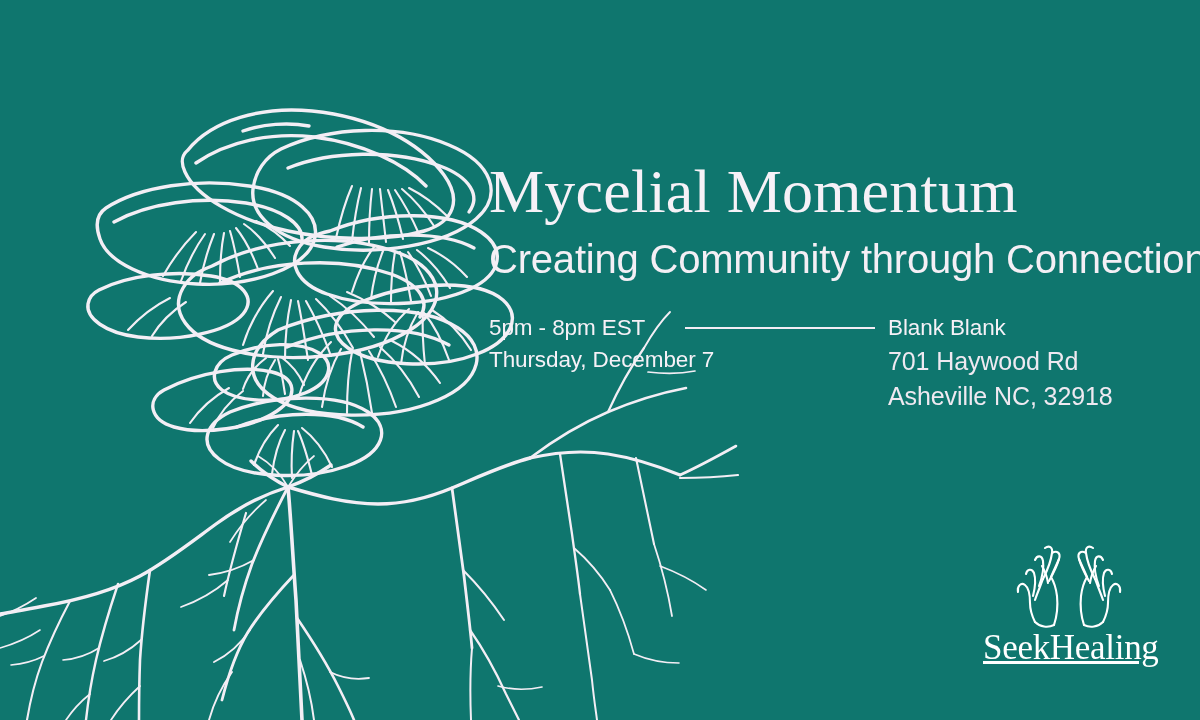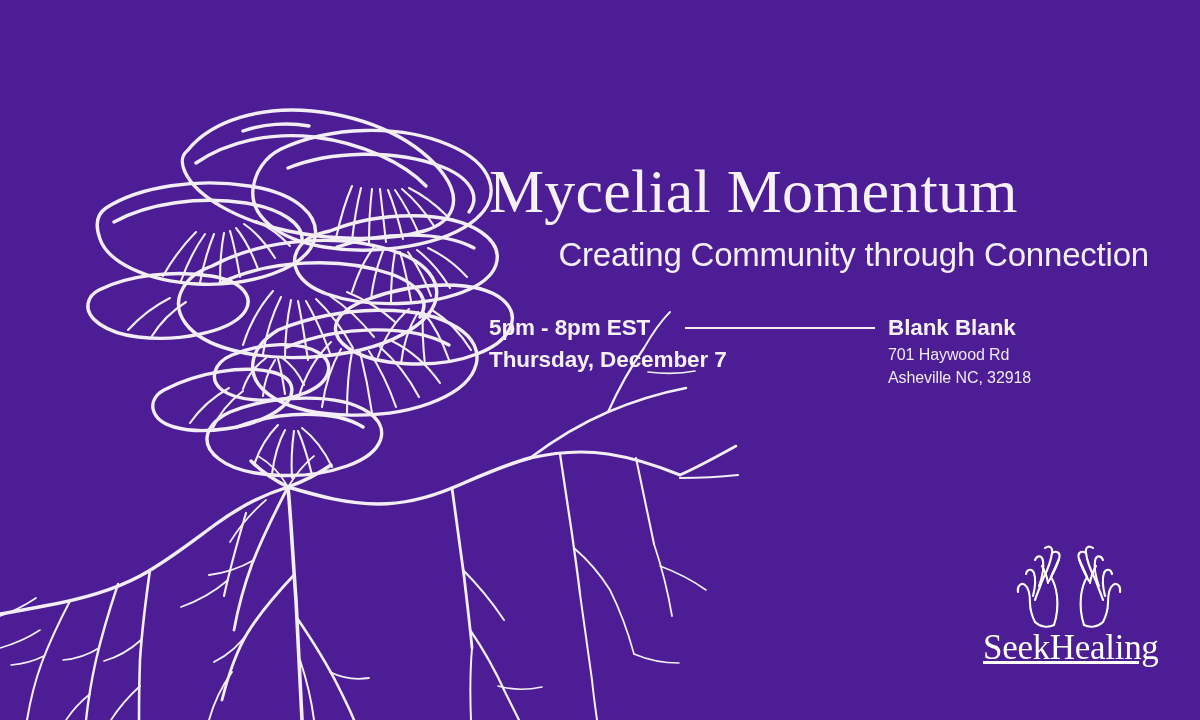--- a/index.html
+++ b/index.html
@@ -5,21 +5,21 @@
   html, body {
     margin: 0;
     padding: 0;
     background: #3f2d5c;
   }
   #poster {
     position: relative;
     width: 1200px;
     height: 720px;
     overflow: hidden;
-    background: #4c1d95;
+    background: #0f766e;
     font-family: "Liberation Sans", sans-serif;
   }
 
   
   #artwork {
     position: absolute;
     left: 0;
     top: 0;
     width: 1200px;
     height: 720px;
@@ -38,21 +38,21 @@
     font-size: 62px;
     line-height: 1.0;
     font-weight: 400;
     color: #f6f1f7;
     letter-spacing: 0.2px;
     margin: 0;
     white-space: nowrap;
   }
   #event-subtitle {
     font-family: "Liberation Sans", sans-serif;
-    font-size: 33px;
+    font-size: 40px;
     line-height: 1.15;
     font-weight: 400;
     color: #f4eff5;
     margin: 14px 0 0 0;
     letter-spacing: -0.2px;
     white-space: nowrap;
     text-align: right;
   }
 
   
@@ -63,28 +63,28 @@
     width: 670px;
     display: flex;
     align-items: flex-start;
   }
   #time-date {
     width: 196px;
     flex: none;
   }
   .detail-strong {
     font-size: 22.5px;
-    font-weight: 700;
+    font-weight: 400;
     color: #f6f1f7;
     line-height: 1.42;
     white-space: nowrap;
     letter-spacing: -0.1px;
   }
   .detail-regular {
-    font-size: 16px;
+    font-size: 25px;
     font-weight: 400;
     color: #efe9f1;
     line-height: 1.42;
     white-space: nowrap;
     letter-spacing: -0.1px;
   }
   #divider-wrap {
     flex: none;
     width: 203px;
     display: flex;

